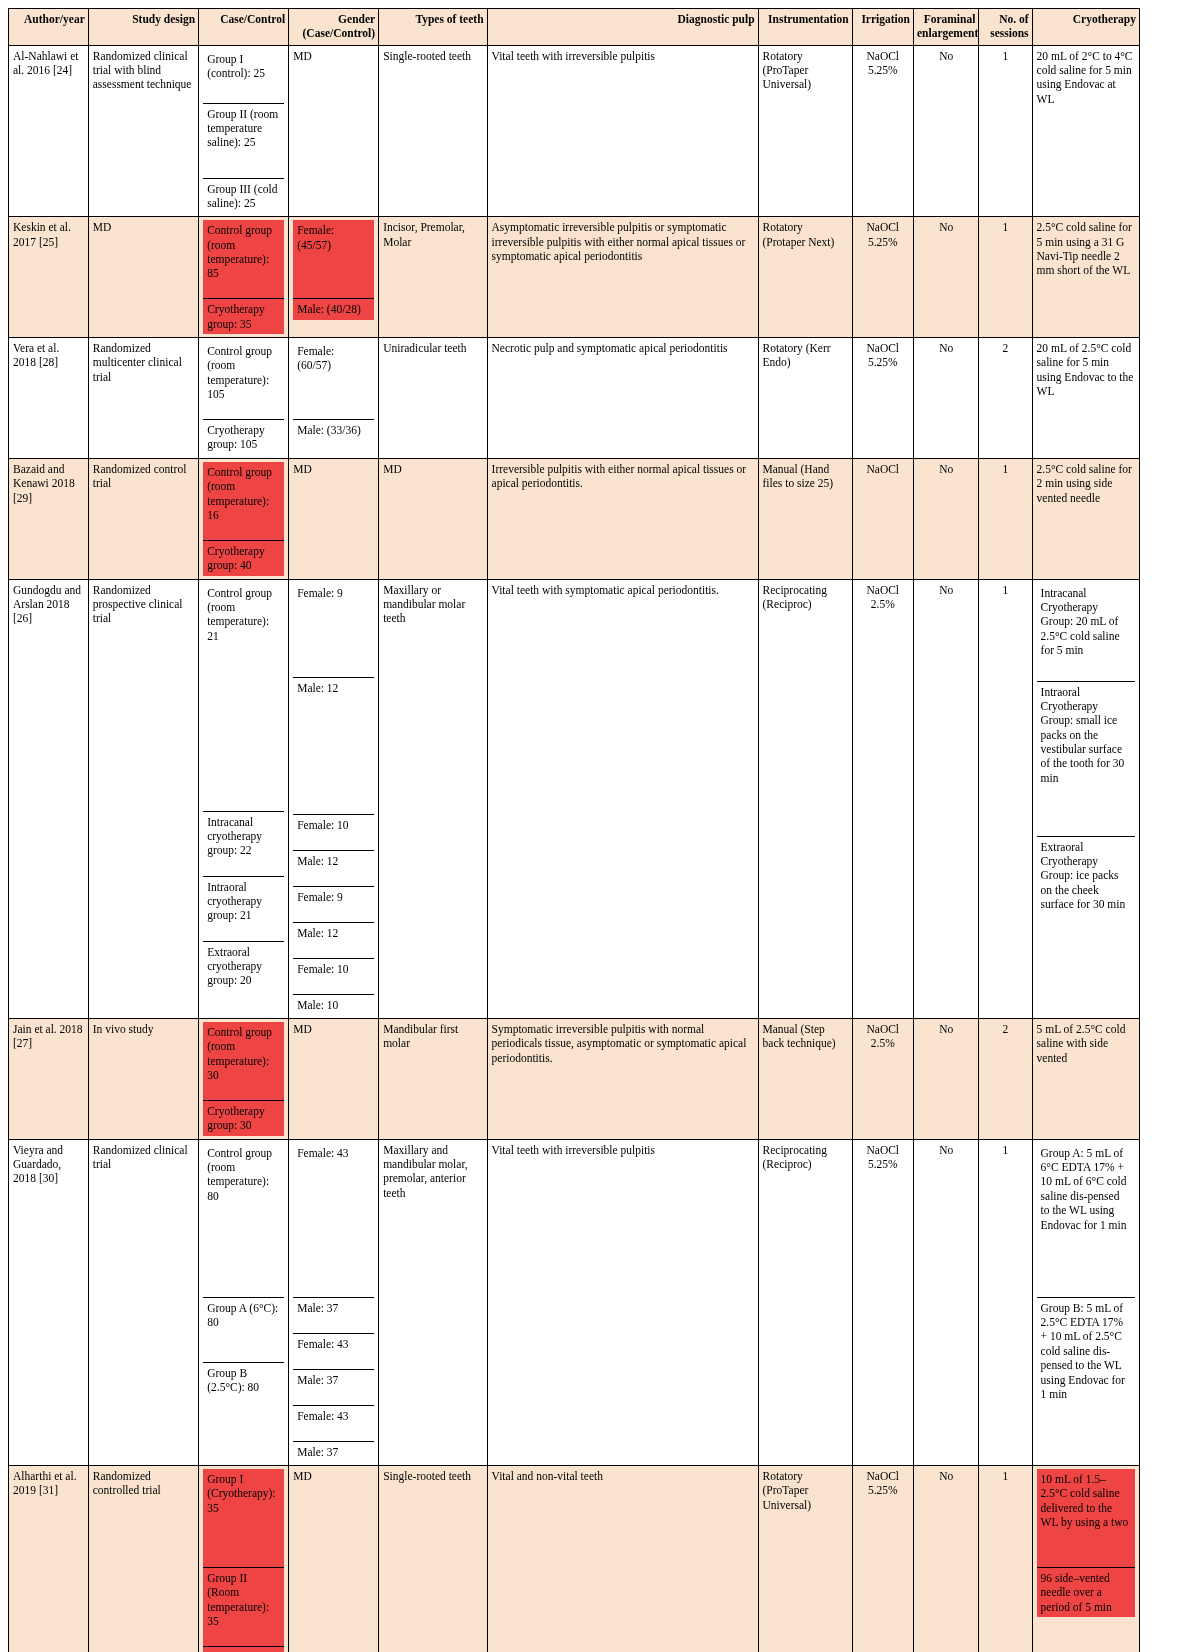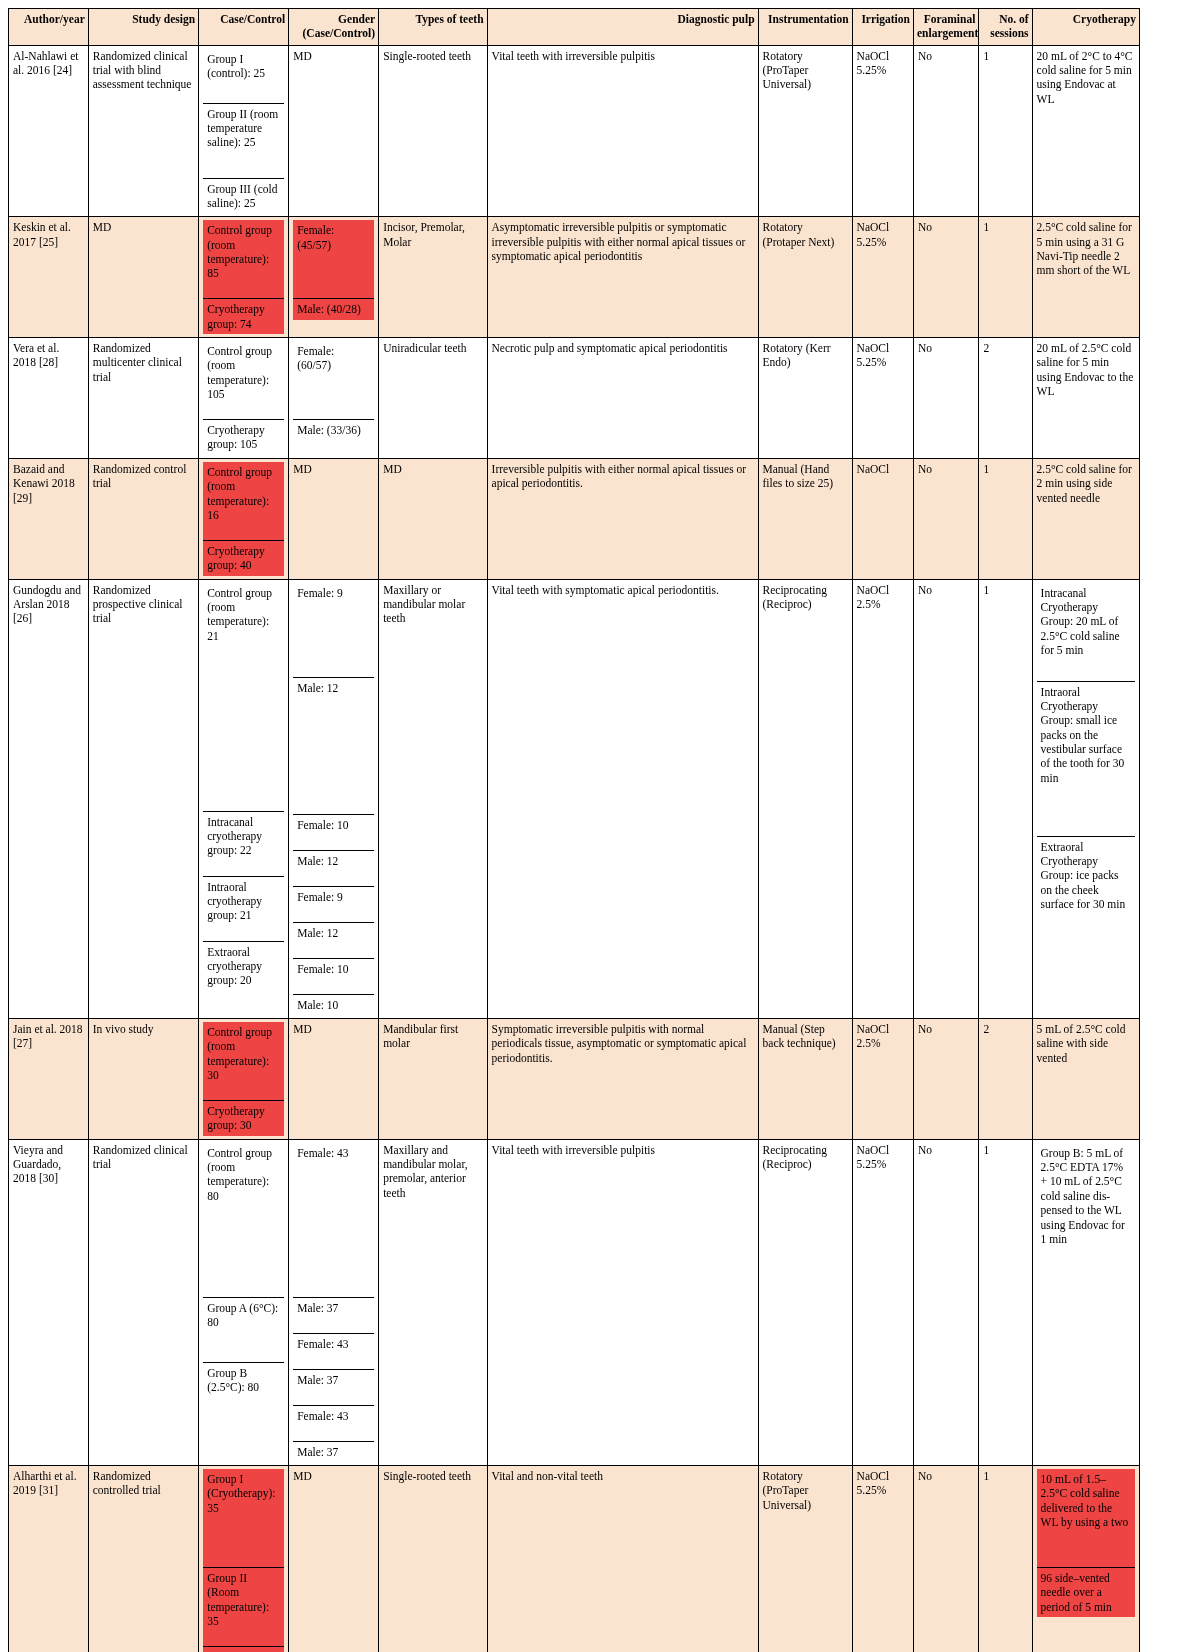--- a/index.html
+++ b/index.html
@@ -57,21 +57,21 @@
     background: #ef4444;
   }
   table.sub tr:last-child td {
     border-bottom: 0;
     margin-top: 48px;
   }
   
   tr.white > td, tr.white td, tr.white table.sub td {
     background: #ffffff;
   }
-  .c { text-align: left; }
+  .c { text-align: center; }
   
   col.c1 { width: 78px; }
   col.c2 { width: 108px; }
   col.c3 { width: 88px; }
   col.c4 { width: 88px; }
   col.c5 { width: 106px; }
   col.c6 { width: 265px; }
   col.c7 { width: 92px; }
   col.c8 { width: 60px; }
   col.c9 { width: 64px; }
@@ -144,21 +144,21 @@
     <tr>
       <td>Keskin et al. 2017 [25]</td>
       <td>MD</td>
       <td class="nest">
         <table class="sub">
           <tbody>
                 <tr>
                   <td style="height:72px">Control group (room temperature): 85</td>
                 </tr>
           <tr>
-                  <td>Cryotherapy group: 74</td>
+                  <td>Cryotherapy group: 35</td>
                 </tr>
         </tbody>
             </table>
       </td>
       <td class="nest">
         <table class="sub">
           <tbody>
                 <tr>
                   <td style="height:72px">Female: (45/57)</td>
                 </tr>
@@ -381,20 +381,23 @@
       </td>
       <td>Maxillary and mandibular molar, premolar, anterior teeth</td>
       <td>Vital teeth with irreversible pulpitis</td>
       <td>Reciprocating (Reciproc)</td>
       <td class="c">NaOCl 5.25%</td>
       <td class="c">No</td>
       <td class="c">1</td>
       <td class="nest">
         <table class="sub">
           <tbody>
+                <tr>
+                  <td style="height:148px">Group A: 5 mL of 6°C EDTA 17% + 10 mL of 6°C cold saline dis-pensed to the WL using Endovac for 1 min</td>
+                </tr>
           <tr>
                   <td>Group B: 5 mL of 2.5°C EDTA 17% + 10 mL of 2.5°C cold saline dis-pensed to the WL using Endovac for 1 min</td>
                 </tr>
         </tbody>
             </table>
       </td>
     </tr>
 
     <tr>
       <td>Alharthi et al. 2019 [31]</td>

